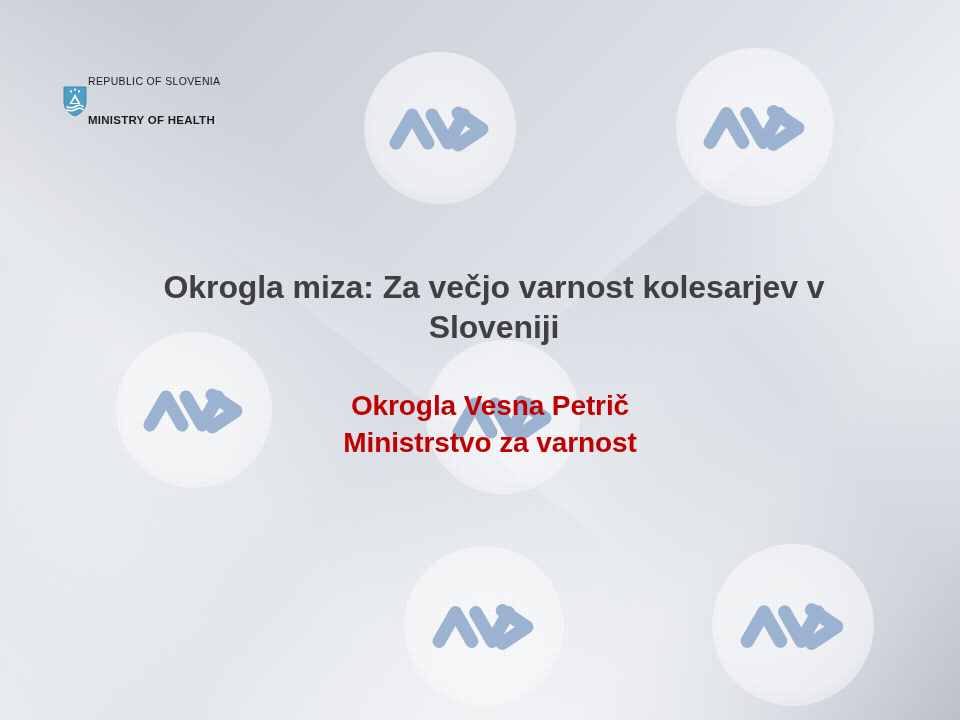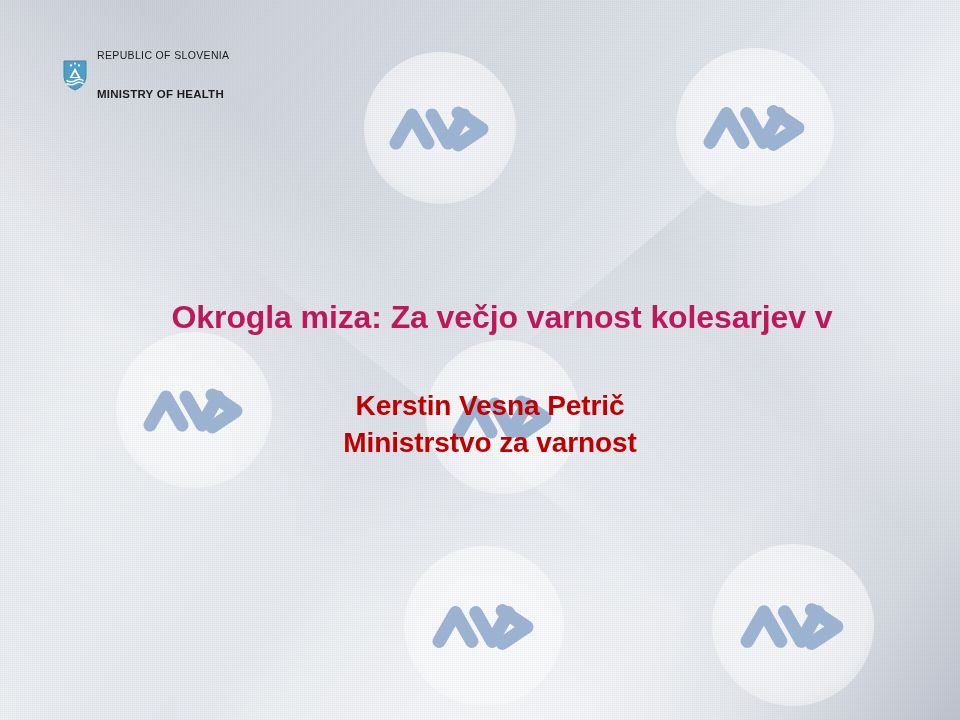--- a/index.html
+++ b/index.html
@@ -126,24 +126,24 @@
     display: flex;
     align-items: center;
     justify-content: center;
   }
   .wm svg { display: block; }
 
   
   .header {
     position: absolute;
     left: 62px;
-    top: 50px;
+    top: 76px;
     display: flex;
     align-items: center;
-    gap: 9px;
+    gap: 0;
     justify-content: flex-end;
   }
   .emblem { width: 26px; height: 32px; display: block; }
   .header-text {
     display: flex;
     flex-direction: column;
     line-height: 1.12;
     color: #1c1c1c;
   }
   .header-line1 {
@@ -154,26 +154,25 @@
   .header-line2 {
     font-size: 11.5px;
     letter-spacing: 0.25px;
     font-weight: 700;
     margin-top: 26px;
   }
 
   
   .title-block {
     position: absolute;
-    left: 122px;
+    left: 114px;
     top: 268px;
     width: 760px;
     text-align: center;
-    color: #be185d;
-    margin-top: 30px;
+    color: #404040;
   }
   .title {
     font-size: 32px;
     font-weight: 700;
     line-height: 1.24;
     margin: 0;
     letter-spacing: -0.1px;
   }
   .subtitle-block {
     position: absolute;
@@ -278,20 +277,21 @@
       <path d="M4.5 24.5 q4.5 2.6 9 0 q4.5 -2.6 8 0.4" fill="none" stroke="#ffffff" stroke-width="1.5"></path>
     </svg>
     <div class="header-text">
       <span class="header-line1">REPUBLIC OF SLOVENIA</span>
       <span class="header-line2">MINISTRY OF HEALTH</span>
     </div>
   </div>
 
   <div class="title-block">
     <p class="title">Okrogla miza: Za večjo varnost kolesarjev v</p>
+    <p class="title">Sloveniji</p>
   </div>
 
   <div class="subtitle-block">
-    <p class="subtitle">Kerstin Vesna Petrič</p>
+    <p class="subtitle">Okrogla Vesna Petrič</p>
     <p class="subtitle">Ministrstvo za varnost</p>
   </div>
 
 </div>
 
 </body></html>

